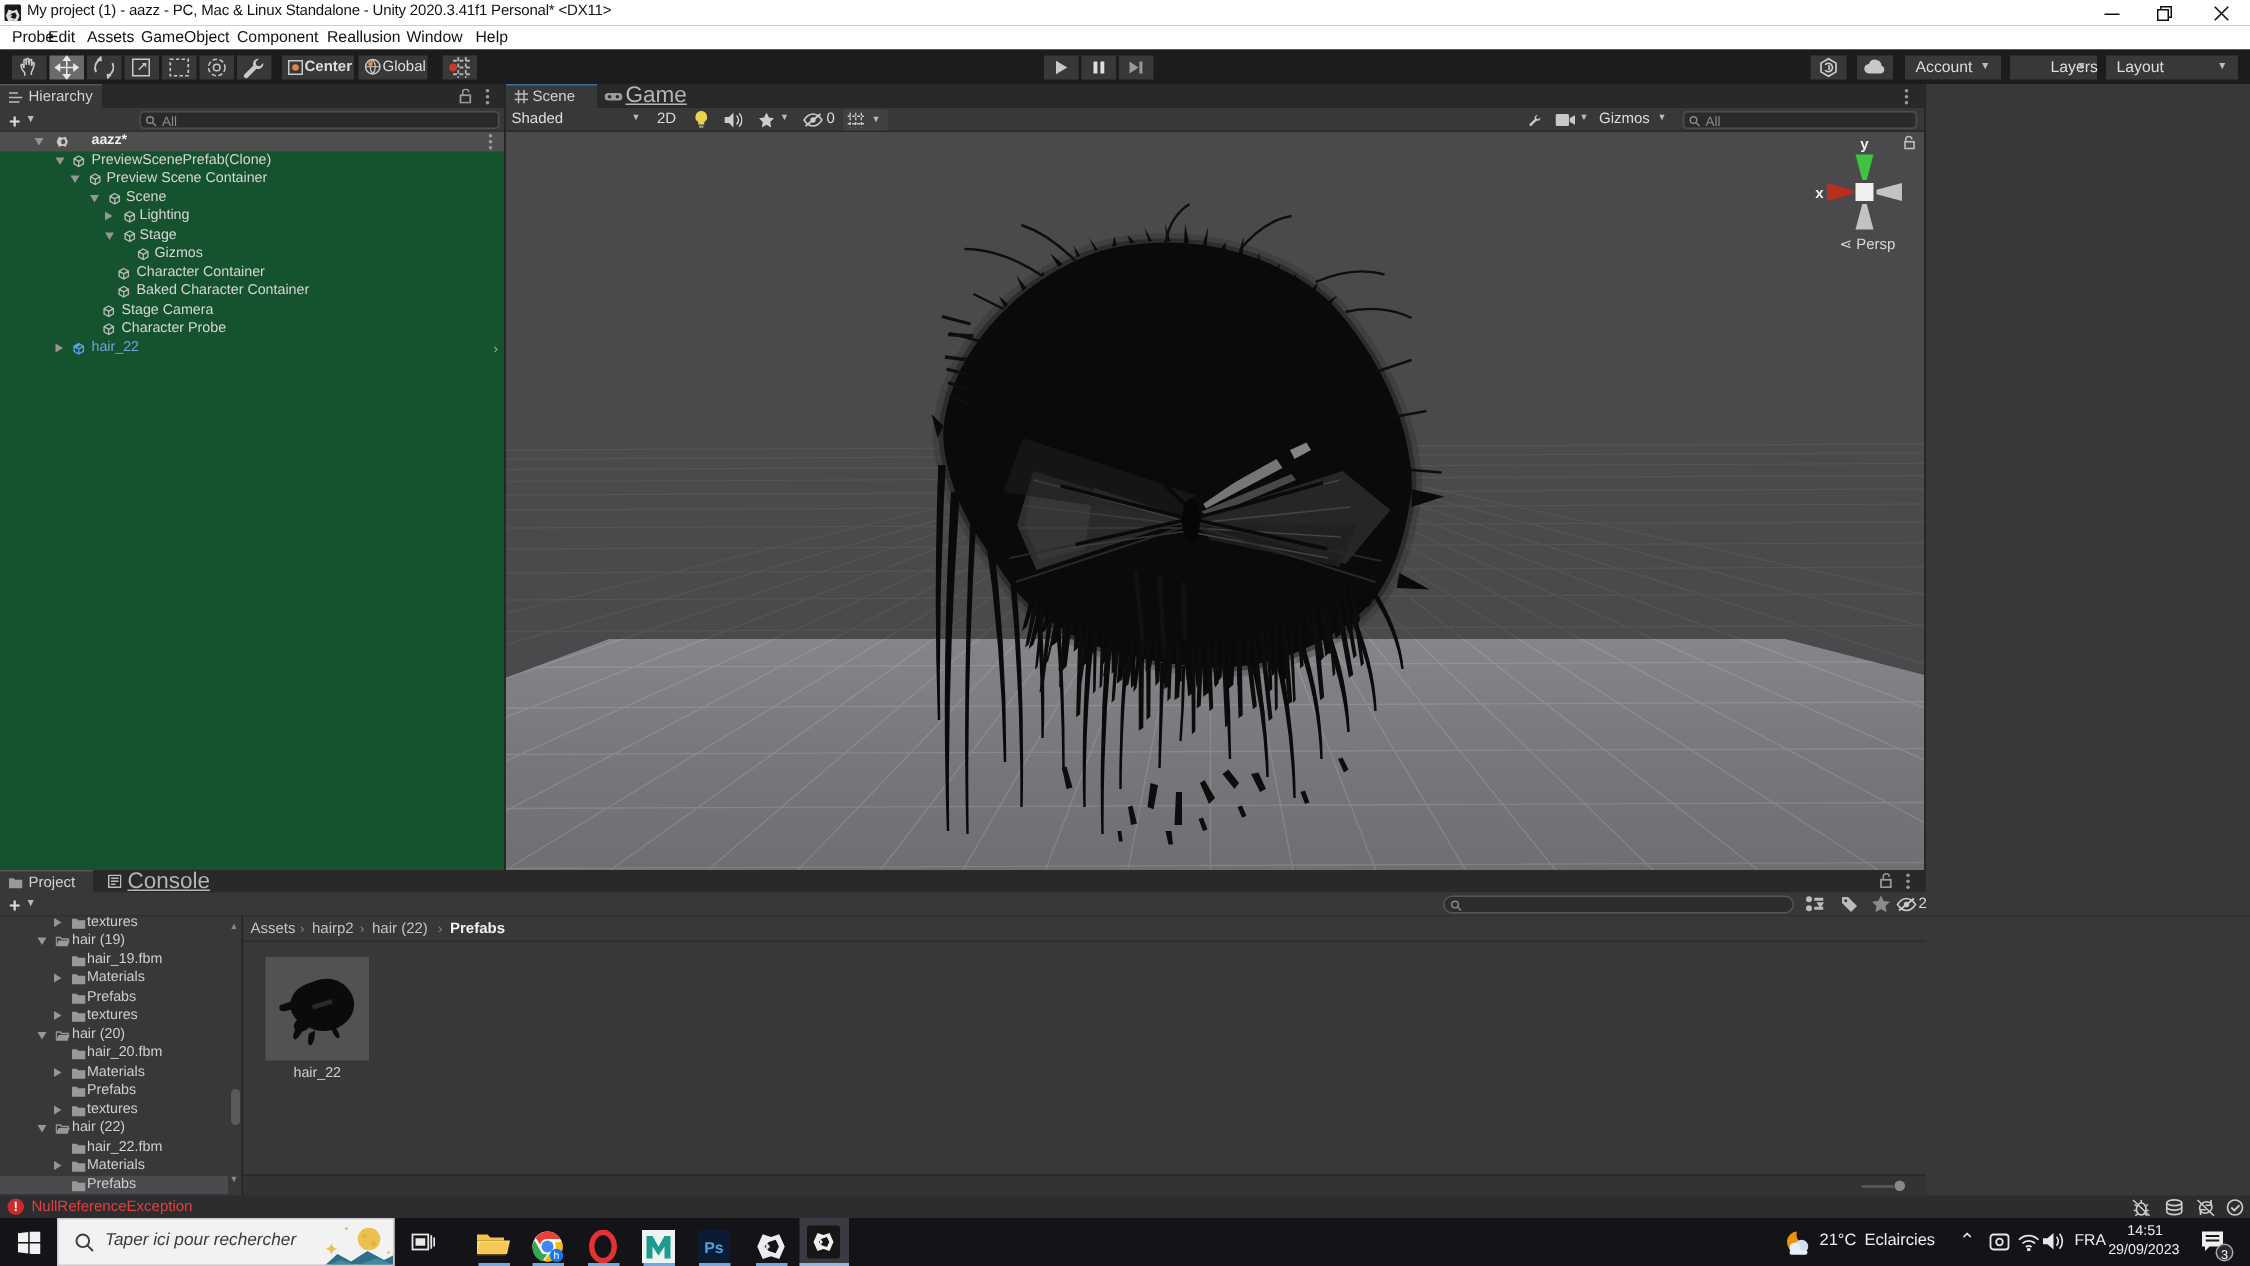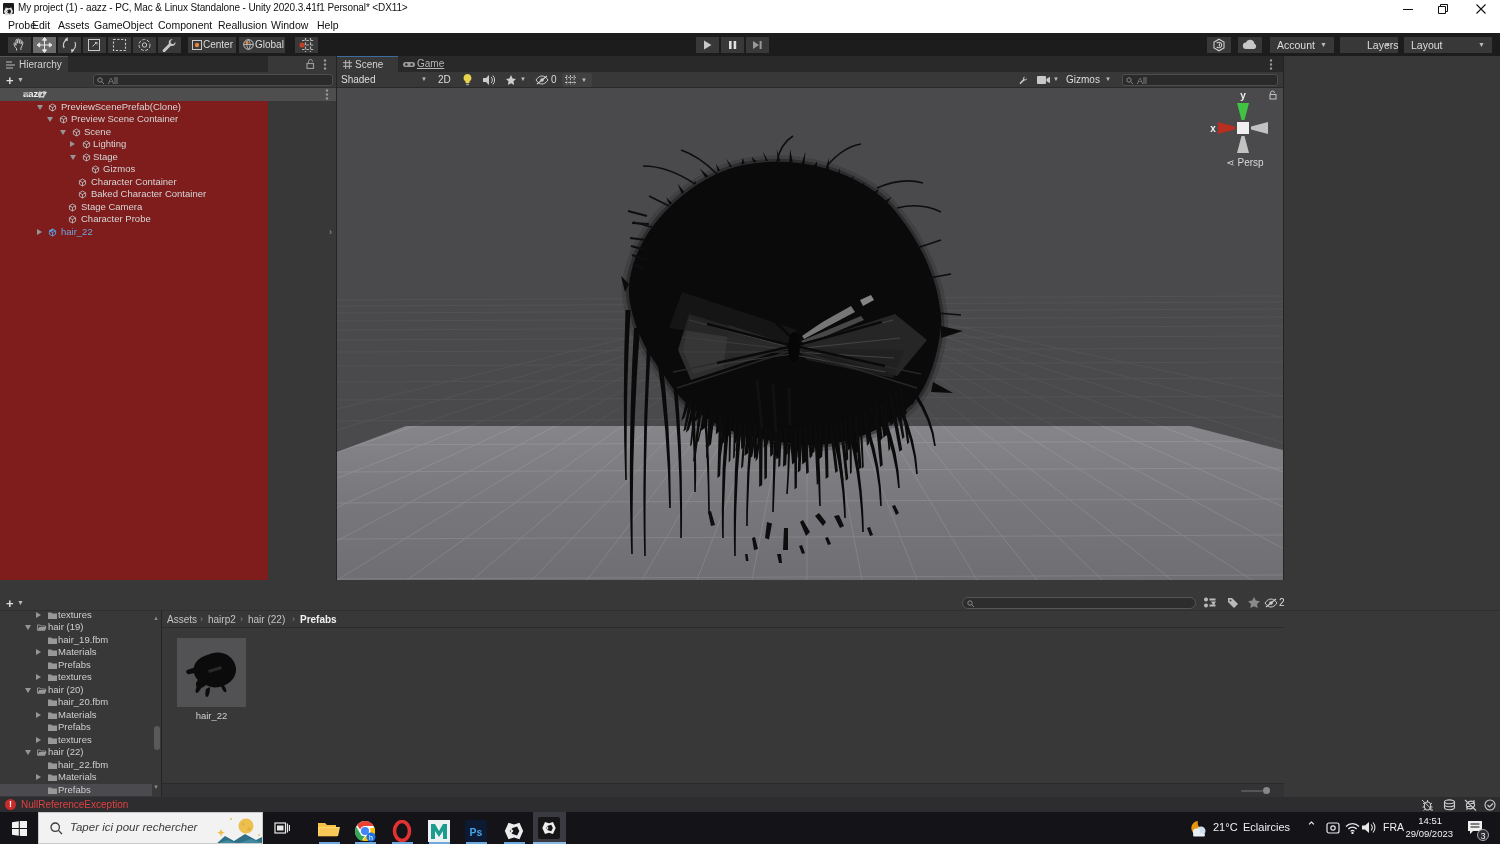--- a/index.html
+++ b/index.html
@@ -10,26 +10,26 @@
 
 #titlebar { left:0; top:0; width:1500px; height:17px; background:#ffffff; }
 #menubar { left:0; top:17px; width:1500px; height:16px; background:#ffffff; }
 #titletext { left:18px; top:2px; font-size:10px; letter-spacing:-0.12px; color:#111; white-space:nowrap; }
 .menuitem { position:absolute; top:2px; font-size:10.5px; color:#111; }
 
 #toolbar { left:0; top:33px; width:1500px; height:23px; background:#1c1c1c; }
 .tbtn { position:absolute; top:4px; height:16px; background:#383838; }
 .tool { width:23px; }
 
-#hier { left:0; top:56px; width:268px; height:524px; background:#7f1d1d; }
+#hier { left:0; top:56px; width:337px; height:524px; background:#14532d; }
 #scene { left:337px; top:56px; width:946px; height:524px; background:#383838; }
 #insp { left:1283px; top:56px; width:217px; height:741px; background:#383838; border-left:1px solid #242424; }
 .tabbar { position:absolute; left:0; top:0; width:100%; height:16px; background:#292929; }
 .tab { position:absolute; top:0; height:16px; background:#383838; color:#d2d2d2; font-size:10px; line-height:16px; }
-.tabtxt { color:#d2d2d2; font-size:10px; line-height:16px; position:absolute;text-decoration:underline; }
+.tabtxt { color:#d2d2d2; font-size:15px; line-height:16px; position:absolute;text-decoration:underline; }
 
 .hrow { position:absolute; left:0; width:337px; height:12.5px; font-size:9.5px; line-height:12.5px; color:#d6d6d6; white-space:nowrap; }
 .prow { position:absolute; left:0; width:152px; height:12.5px; font-size:9.5px; line-height:12.5px; color:#cfcfcf; white-space:nowrap; }
 .arr { position:absolute; width:0; height:0; }
 .arr.open { border-left:3.5px solid transparent; border-right:3.5px solid transparent; border-top:5px solid #969696; }
 .arr.closed { border-top:3.5px solid transparent; border-bottom:3.5px solid transparent; border-left:5px solid #969696; }
 
 #bottom { left:0; top:580px; width:1284px; height:217px; background:#383838; }
 
 #statusbar { left:0; top:797px; width:1500px; height:15px; background:#2d2d30; }
@@ -136,21 +136,21 @@
             <circle cx="11.5" cy="8" r="5.5" stroke-dasharray="3 1.6"></circle>
             <circle cx="11.5" cy="8" r="2.2"></circle>
           </g>
         </svg>
     </div>
     <div class="tbtn tool" style="left:158px">
       <svg width="23" height="16" viewBox="0 0 23 16">
           <path fill="#c8c8c8" d="M14.7 2.2a3.4 3.4 0 0 0-3.8 4.5l-6 6a1.5 1.5 0 0 0 2.1 2.1l6-6a3.4 3.4 0 0 0 4.5-3.8l-2.2 2.2-2.3-.6-.6-2.3z"></path>
         </svg>
     </div>
-    <div class="tbtn" style="left:188px;width:48px;color:#ddd;font-size:10px;line-height:16px;">
+    <div class="tbtn" style="left:188px;width:48px;color:#ddd;font-size:10px;line-height:16px;font-weight:bold;">
       <svg style="position:absolute;left:4px;top:3px" width="10" height="10" viewBox="0 0 10 10">
           <rect x="0.5" y="0.5" width="9" height="9" fill="none" stroke="#c8c8c8"></rect>
           <circle cx="5" cy="5" r="2.2" fill="#e28743"></circle>
         </svg>
       <span style="margin-left:15px">Center</span>
     </div>
     <div class="tbtn" style="left:239px;width:46px;color:#ddd;font-size:10px;line-height:16px;">
       <svg style="position:absolute;left:4px;top:2px" width="11" height="11" viewBox="0 0 11 11">
           <circle cx="5.5" cy="5.5" r="4.8" fill="none" stroke="#c8c8c8"></circle>
           <path fill="none" stroke="#c8c8c8" stroke-width=".8" d="M.7 5.5h9.6M5.5.7a7.5 7.5 0 0 1 0 9.6M5.5.7a7.5 7.5 0 0 0 0 9.6"></path>
@@ -212,21 +212,21 @@
         <span style="position:absolute;left:14px;top:0px;font-size:9px;color:#8a8a8a;line-height:12px;">All</span>
       </div>
     </div>
     <div class="abs" id="htree" style="left:0;top:32px;width:337px;height:492px;">
       <div class="abs" style="left:0;top:0;width:337px;height:12.5px;background:#4e4e4e"></div>
       <div class="hrow" style="top:0;font-weight:bold;color:#eee;">
         <span class="arr open" style="left:23px;top:4px;"></span>
         <svg class="abs" style="left:37px;top:2px" width="9" height="9" viewBox="0 0 24 24">
             <path fill="#ccc" d="M18 3l-6 2-6-2-4 9 4 9 6-2 6 2 4-9zm-2.6 4.1L17.8 12l-2.4 4.9-5-1.6-3.1-3.3 3.1-3.3zM9.2 9.6L11.4 12l-2.2 2.4L8.3 12z"></path>
           </svg>
-        <span style="margin-left:23px">aazz*</span>
+        <span style="margin-left:61px">aazz*</span>
         <svg class="abs" style="left:325px;top:1px" width="4" height="11" viewBox="0 0 3 11">
             <use href="#dots3"></use>
           </svg>
       </div>
       <div class="hrow" style="top:12.5px"><span class="arr open" style="left:37px;top:4px;"></span><svg class="abs" style="left:48px;top:2px" width="9" height="9" viewBox="0 0 9 9">
             <use href="#cube"></use>
           </svg><span style="margin-left:61px">PreviewScenePrefab(Clone)</span></div>
       <div class="hrow" style="top:25px"><span class="arr open" style="left:47px;top:4px;"></span><svg class="abs" style="left:59px;top:2px" width="9" height="9" viewBox="0 0 9 9">
             <use href="#cube"></use>
           </svg><span style="margin-left:71px">Preview Scene Container</span></div>
@@ -418,20 +418,39 @@
           <use href="#lock"></use>
         </svg>
       <svg style="position:absolute;left:207px;top:3px" width="4" height="11" viewBox="0 0 3 11">
           <use href="#dots3"></use>
         </svg>
     </div>
   </div>
   <div class="abs" style="left:336px;top:56px;width:1px;height:524px;background:#242424;"></div>
   <div class="abs" id="insp"></div>
   <div class="abs" id="bottom">
+    <div class="tabbar" style="height:15px;">
+      <div class="tab" style="left:0;width:62px;height:15px;line-height:15px;border-top:1px solid #555;">
+        <svg style="position:absolute;left:6px;top:3px" width="9" height="9" viewBox="0 0 9 9">
+            <use href="#folder"></use>
+          </svg>
+        <span style="margin-left:19px">Project</span>
+      </div>
+      <svg style="position:absolute;left:72px;top:3px" width="9" height="9" viewBox="0 0 9 9">
+          <rect x="0.5" y="0.5" width="8" height="8" fill="none" stroke="#bbb"></rect>
+          <path stroke="#bbb" d="M2 2.5h5M2 4.5h5M2 6.5h3"></path>
+        </svg>
+      <span class="tabtxt" style="left:85px;color:#b5b5b5;line-height:15px;">Console</span>
+      <svg style="position:absolute;left:1253px;top:2px" width="9" height="10" viewBox="0 0 9 10">
+          <use href="#lock"></use>
+        </svg>
+      <svg style="position:absolute;left:1270px;top:2px" width="4" height="11" viewBox="0 0 3 11">
+          <use href="#dots3"></use>
+        </svg>
+    </div>
     <div class="abs" style="left:0;top:15px;width:1500px;height:16px;background:#383838;border-bottom:1px solid #2f2f2f">
       <span style="position:absolute;left:6px;top:1px;color:#ddd;font-size:13px;font-weight:bold;">+</span>
       <span style="position:absolute;left:17px;top:4px;color:#bbb;font-size:7px;">▼</span>
       <div style="position:absolute;left:962px;top:2px;width:234px;height:12px;background:#2d2d2d;border:1px solid #555;border-radius:6px;">
         <svg style="position:absolute;left:4px;top:2px" width="8" height="8" viewBox="0 0 8 8">
             <circle cx="3" cy="3" r="2.2" fill="none" stroke="#888" stroke-width="1"></circle>
             <path d="M4.8 4.8L7 7" stroke="#888" stroke-width="1"></path>
           </svg>
       </div>
       <svg style="position:absolute;left:1203px;top:2px" width="13" height="12" viewBox="0 0 13 12">

